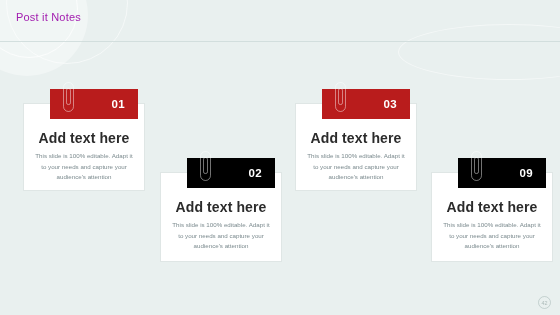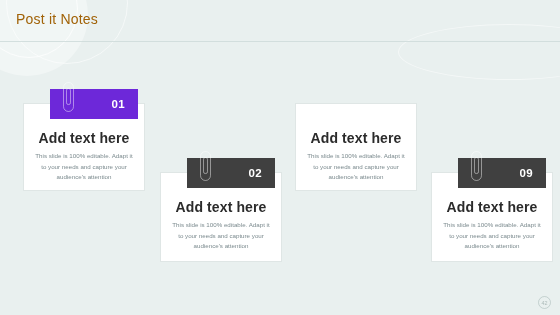--- a/index.html
+++ b/index.html
@@ -55,23 +55,23 @@
 
   
   #title-bar {
     position: absolute;
     left: 0; top: 0;
     width: 560px; height: 42px;
   }
   #page-title {
     position: absolute;
     left: 16px; top: 11px;
-    font-size: 14px;
+    font-size: 11px;
     font-weight: 400;
-    color: #a16207;
+    color: #a21caf;
     letter-spacing: 0.2px;
     white-space: nowrap;
   }
   #title-divider {
     position: absolute;
     left: 0; top: 41px;
     width: 560px; height: 1px;
     background: rgba(206,219,217,0.85);
   }
 
@@ -138,23 +138,23 @@
     left: 2.4px;
     top: 5px;
     width: 4.2px;
     height: 17px;
     border: 1.4px solid rgba(255,255,255,0.45);
     border-radius: 2.2px;
     box-sizing: border-box;
   }
 
   
-  .theme-teal .card-header { background: #6d28d9; }
-  
-  .theme-tan .card-header  { background: #404040; }
+  .theme-teal .card-header { background: #b91c1c; }
+  
+  .theme-tan .card-header  { background: #000000; }
 
   
   #card-1 { left: 23px;  top: 103px; height: 88px; }
   #card-2 { left: 160px; top: 172px; height: 90px; }
   #card-3 { left: 295px; top: 103px; height: 88px; }
   #card-4 { left: 431px; top: 172px; height: 90px; }
 
   
   #page-badge {
     position: absolute;
@@ -203,20 +203,24 @@
       <span class="clip"></span>
       <span class="card-number">02</span>
     </div>
     <div class="card-inner">
       <p class="card-heading">Add text here</p>
       <p class="card-body-text">This slide is 100% editable. Adapt it to your needs and capture your audience's attention</p>
     </div>
   </div>
 
   <div class="card theme-teal" id="card-3">
+    <div class="card-header">
+      <span class="clip"></span>
+      <span class="card-number">03</span>
+    </div>
     <div class="card-inner">
       <p class="card-heading">Add text here</p>
       <p class="card-body-text">This slide is 100% editable. Adapt it to your needs and capture your audience's attention</p>
     </div>
   </div>
 
   <div class="card theme-tan" id="card-4">
     <div class="card-header">
       <span class="clip"></span>
       <span class="card-number">09</span>

